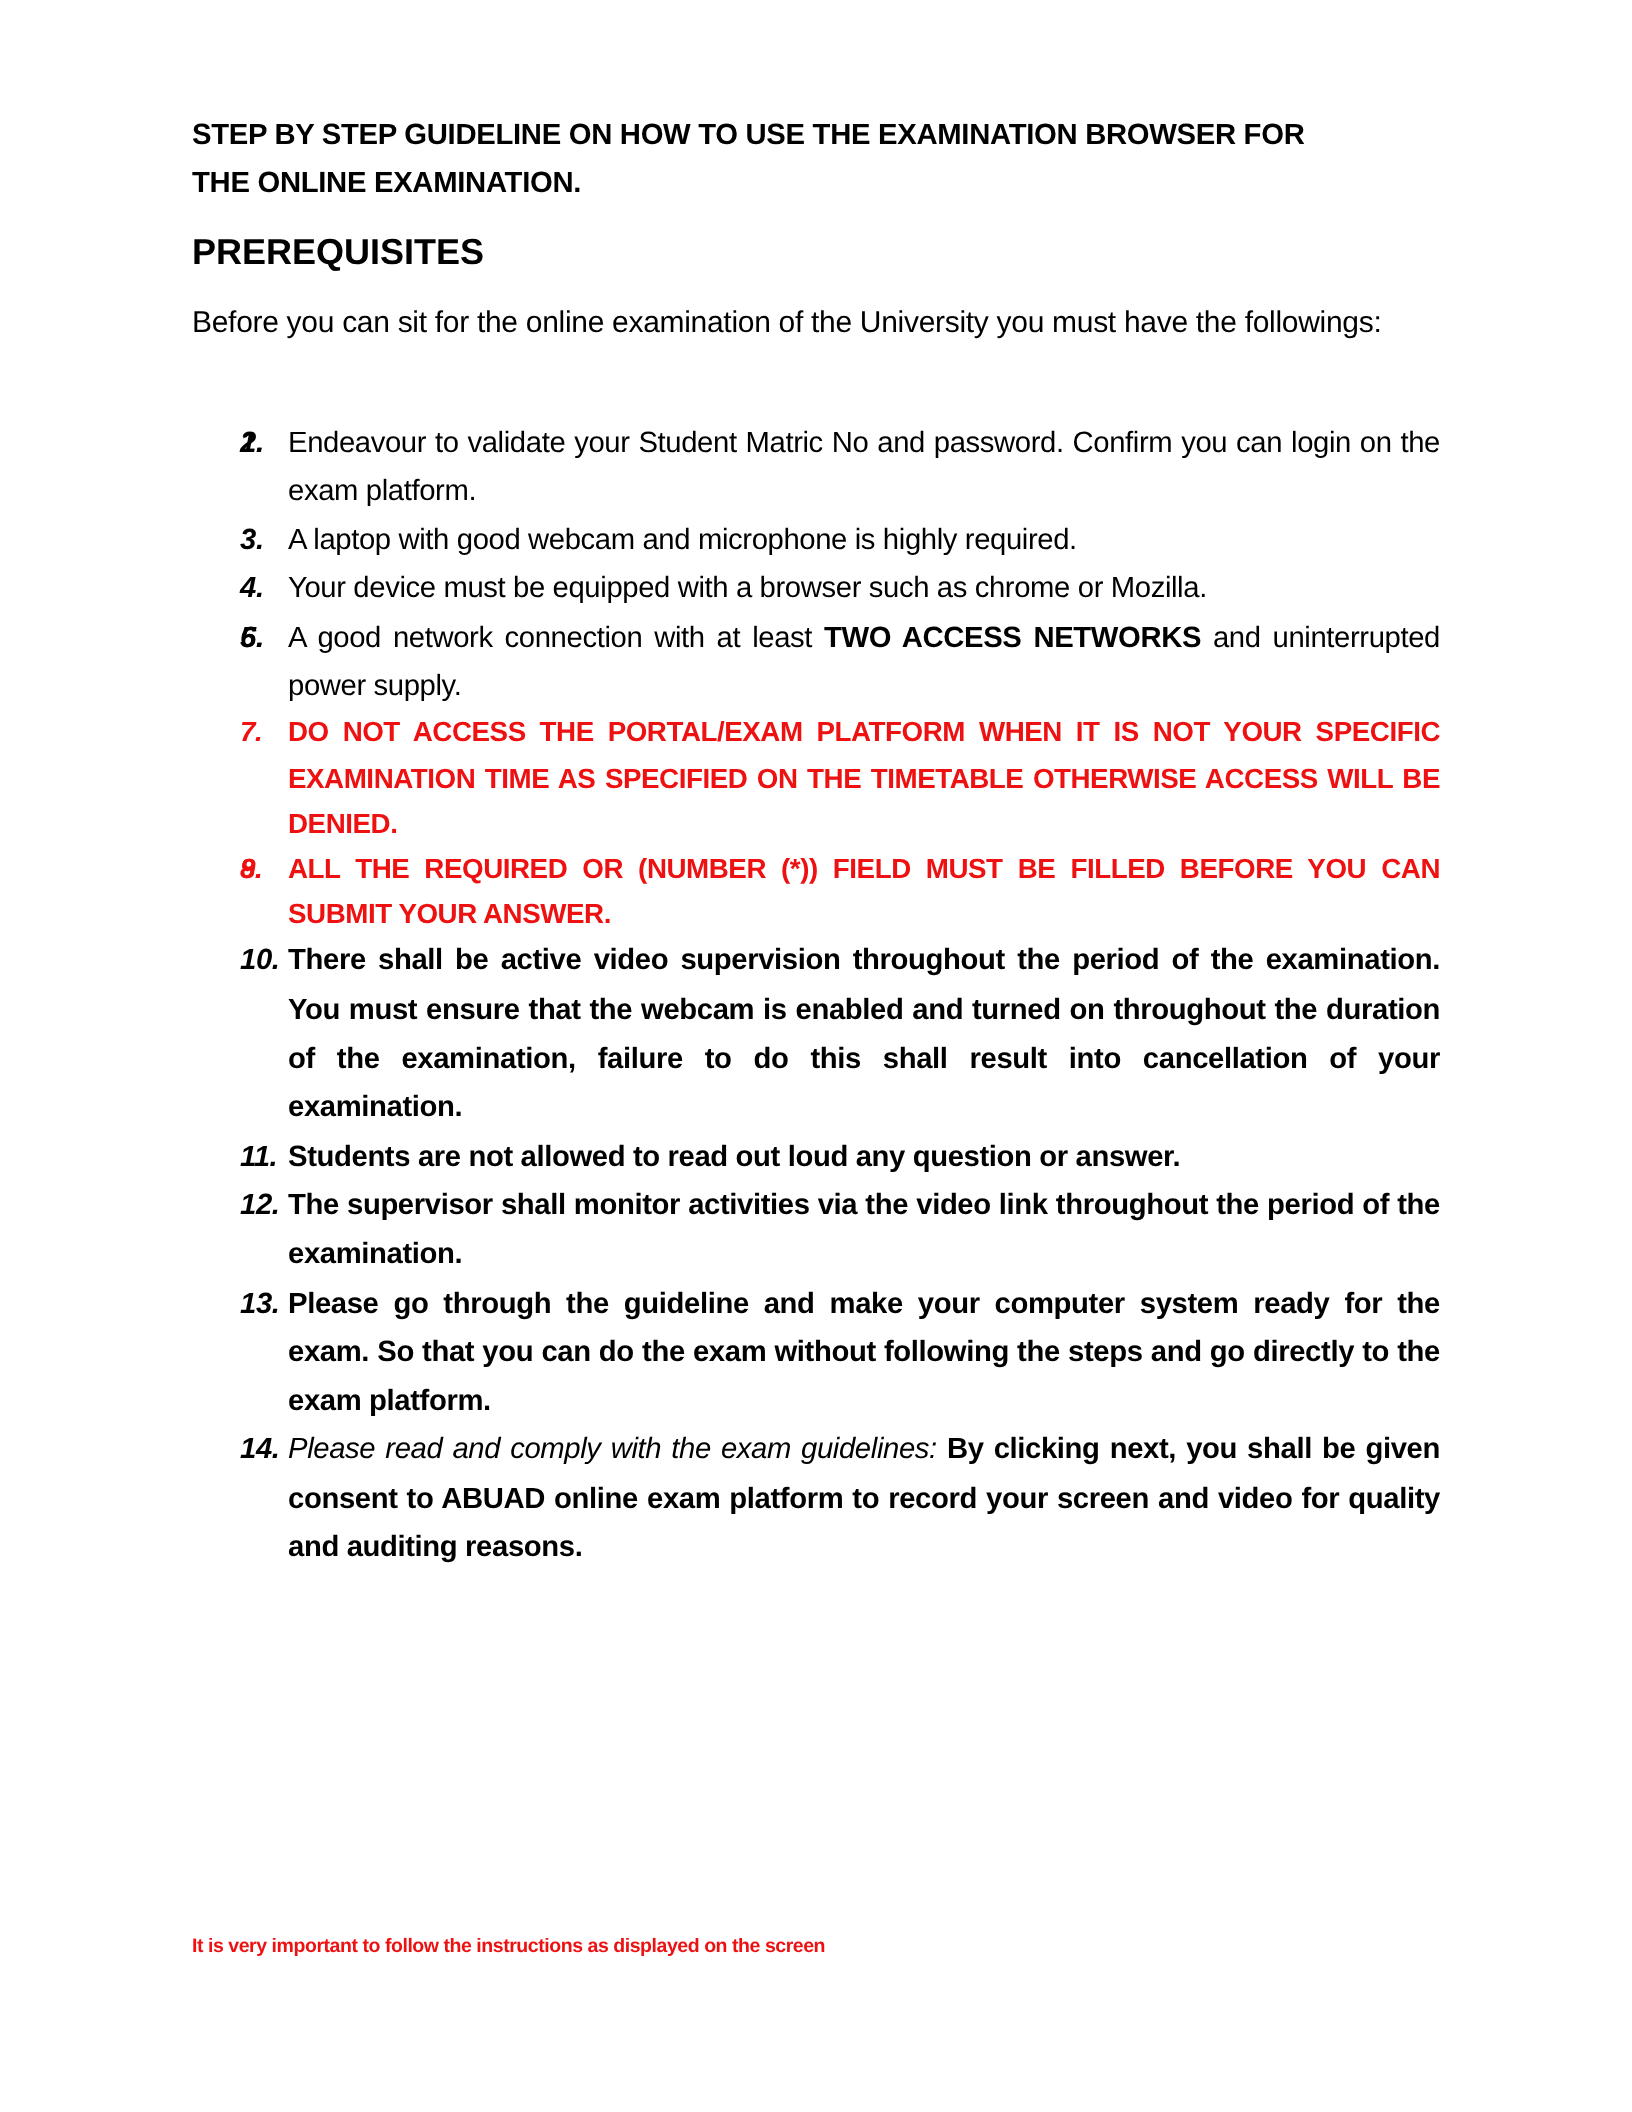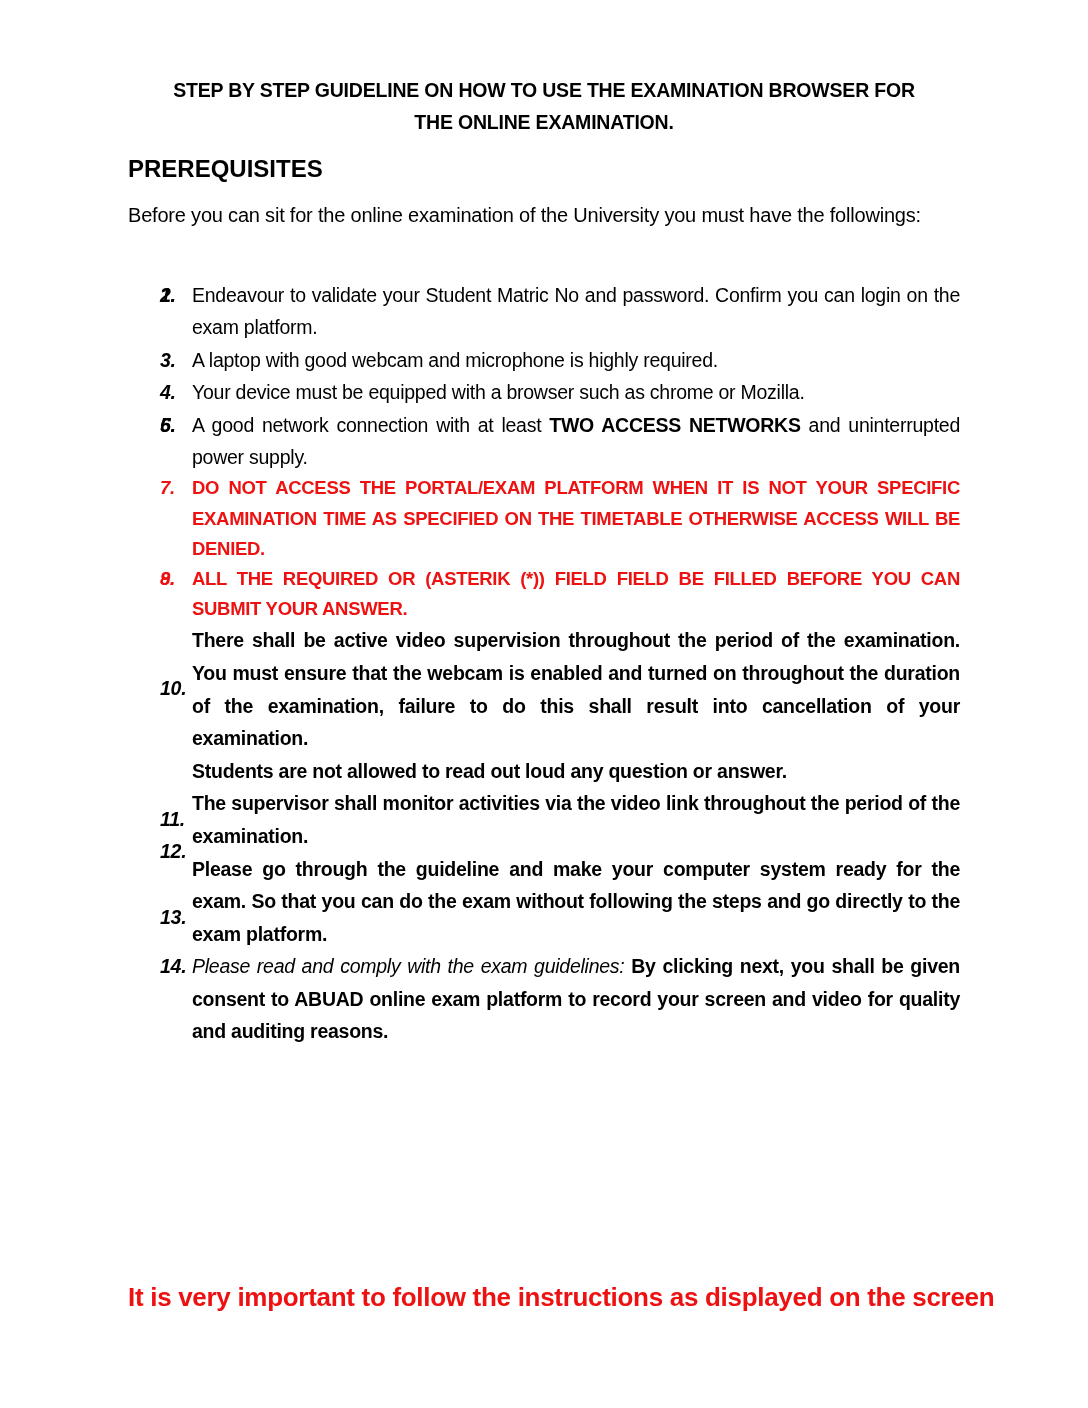--- a/index.html
+++ b/index.html
@@ -1,30 +1,30 @@
 <!DOCTYPE html>
 <html><head>
 <meta charset="utf-8">
 <style>
   html, body { margin: 0; padding: 0; background: #ffffff; }
   body { width: 1088px; height: 1408px; position: relative; overflow: hidden;
          font-family: "Liberation Sans", sans-serif; color: #000; }
-  .title { position: absolute; left: 128px; width: 832px; top: 74px; text-align: center;
+  .title { position: absolute; left: 128px; width: 832px; top: 74px; text-align: left;
            font-weight: bold; font-size: 19.5px; line-height: 32px; letter-spacing: -0.2px; }
   .heading { position: absolute; left: 128px; top: 153px; font-weight: bold; font-size: 24px; line-height: 32px; }
   .intro { position: absolute; left: 128px; width: 832px; top: 199px; font-size: 20px; line-height: 32px; text-align: justify; letter-spacing: -0.2px; }
   ol.list { position: absolute; left: 128px; width: 832px; top: 279px; margin: 0; padding: 0; list-style: none; }
   ol.list li { position: relative; padding-left: 64px; font-size: 19.5px; line-height: 32.4px; text-align: justify; letter-spacing: -0.25px; }
   ol.list li .num { position: absolute; left: 32px; top: 0; font-weight: bold; font-style: italic; }
   ol.list li.red { color: #ee1111; font-weight: bold; font-size: 18.5px; line-height: 30.2px; letter-spacing: -0.3px; }
   ol.list li.bold { font-weight: bold; line-height: 32.6px; }
-  ol.list li.bold .num { left: 32px; margin-top: 48px; }
+  ol.list li.bold .num { left: 32px; }
   .it { font-style: italic; font-weight: normal; }
   .b { font-weight: bold; }
-  .footer { position: absolute; left: 128px; top: 1281px; color: #ee1111; font-weight: bold; font-size: 26px; line-height: 32px; letter-spacing: -0.3px; }
+  .footer { position: absolute; left: 128px; top: 1281px; color: #ee1111; font-weight: bold; font-size: 13px; line-height: 32px; letter-spacing: -0.3px; }
 </style>
 </head>
 <body>
 
 <div class="title">
   <div>STEP BY STEP GUIDELINE ON HOW TO USE THE EXAMINATION BROWSER FOR</div>
   <div>THE ONLINE EXAMINATION.</div>
 </div>
 
 <div class="heading">PREREQUISITES</div>
@@ -33,21 +33,21 @@
 
 <ol class="list">
   <li><span class="num">1.</span></li>
   <li><span class="num">2.</span><span>Endeavour to validate your Student Matric No and password. Confirm you can login on the exam platform.</span></li>
   <li><span class="num">3.</span><span>A laptop with good webcam and microphone is highly required.</span></li>
   <li><span class="num">4.</span><span>Your device must be equipped with a browser such as chrome or Mozilla.</span></li>
   <li><span class="num">5.</span></li>
   <li><span class="num">6.</span><span>A good network connection with at least </span><span class="b">TWO ACCESS NETWORKS</span><span> and uninterrupted power supply.</span></li>
   <li class="red"><span class="num">7.</span><span>DO NOT ACCESS THE PORTAL/EXAM PLATFORM WHEN IT IS NOT YOUR SPECIFIC EXAMINATION TIME AS SPECIFIED ON THE TIMETABLE OTHERWISE ACCESS WILL BE DENIED.</span></li>
   <li class="red"><span class="num">8.</span></li>
-  <li class="red"><span class="num">9.</span><span>ALL THE REQUIRED OR (ASTERIK (*)) FIELD FIELD BE FILLED BEFORE YOU CAN SUBMIT YOUR ANSWER.</span></li>
+  <li class="red"><span class="num">9.</span><span>ALL THE REQUIRED OR (NUMBER (*)) FIELD MUST BE FILLED BEFORE YOU CAN SUBMIT YOUR ANSWER.</span></li>
   <li class="bold"><span class="num">10.</span><span>There shall be active video supervision throughout the period of the examination. You must ensure that the webcam is enabled and turned on throughout the duration of the examination, failure to do this shall result into cancellation of your examination.</span></li>
   <li class="bold"><span class="num">11.</span><span>Students are not allowed to read out loud any question or answer.</span></li>
   <li class="bold"><span class="num">12.</span><span>The supervisor shall monitor activities via the video link throughout the period of the examination.</span></li>
   <li class="bold"><span class="num">13.</span><span>Please go through the guideline and make your computer system ready for the exam. So that you can do the exam without following the steps and go directly to the exam platform.</span></li>
   <li><span class="num">14.</span><span class="it">Please read and comply with the exam guidelines: </span><span class="b">By clicking next, you shall be given consent to ABUAD online exam platform to record your screen and video for quality and auditing reasons.</span></li>
 </ol>
 
 <div class="footer">It is very important to follow the instructions as displayed on the screen</div>
 
 </body></html>

